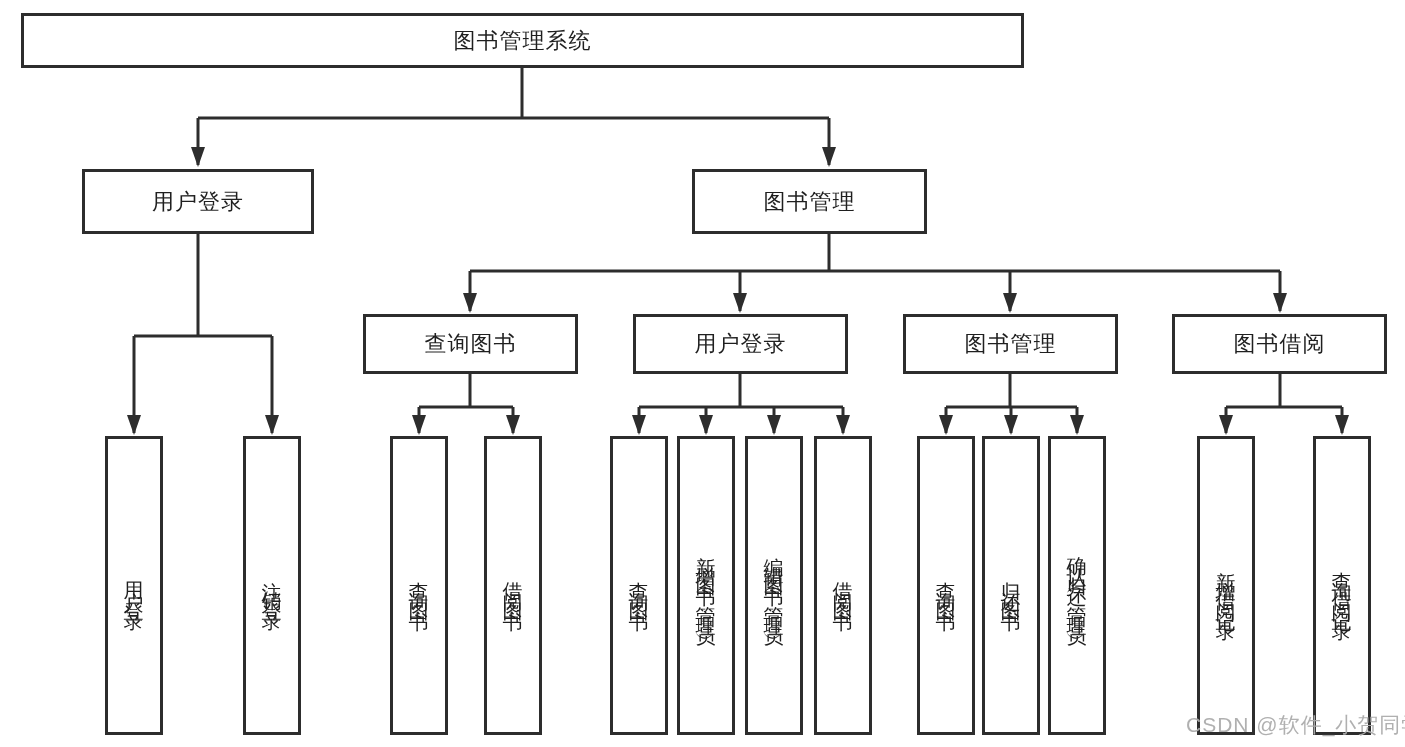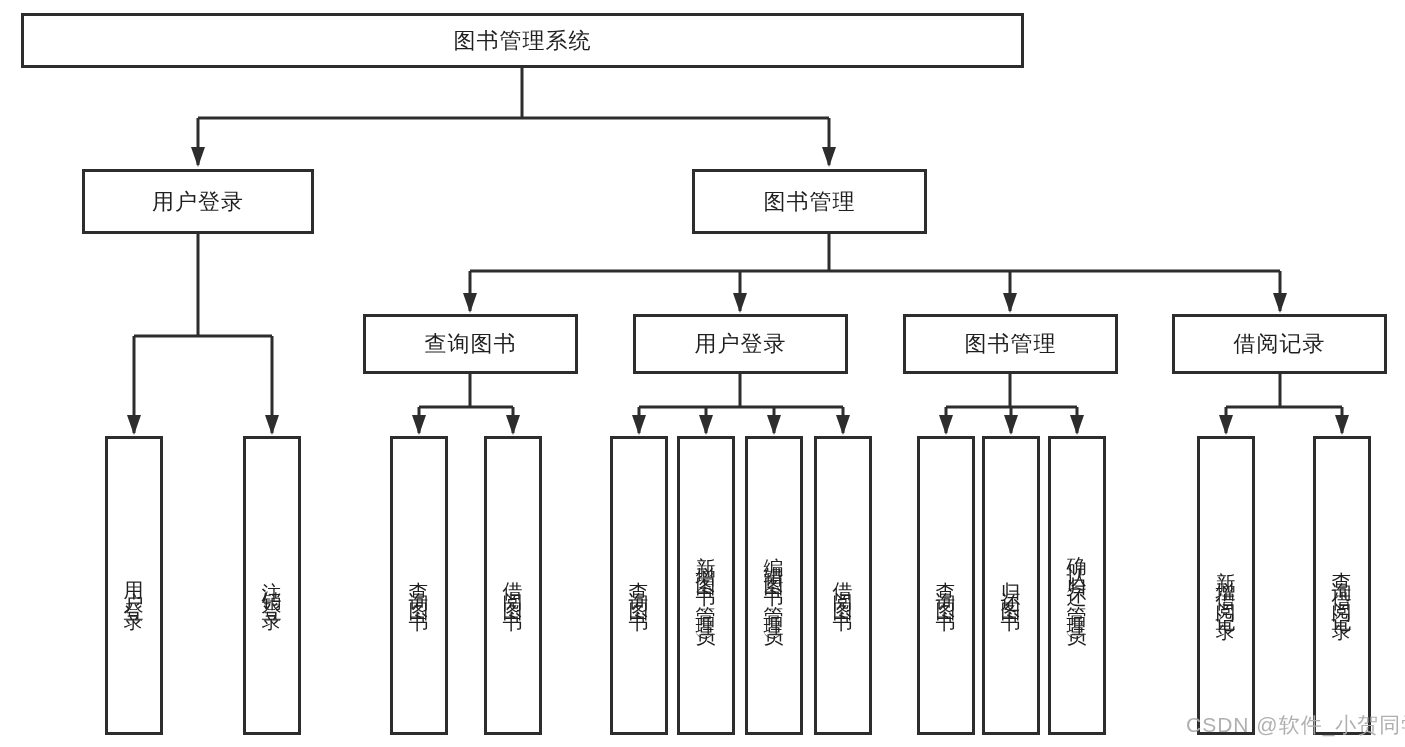--- a/index.html
+++ b/index.html
@@ -111,21 +111,21 @@
   <div class="node h" style="left:363px;top:314px;width:215px;height:60px">
     <span>查询图书</span>
   </div>
   <div class="node h" style="left:633px;top:314px;width:215px;height:60px">
     <span>用户登录</span>
   </div>
   <div class="node h" style="left:903px;top:314px;width:215px;height:60px">
     <span>图书管理</span>
   </div>
   <div class="node h" style="left:1172px;top:314px;width:215px;height:60px">
-    <span>借阅记录</span>
+    <span>图书借阅</span>
   </div>
 
   <div class="node v" style="left:105px;top:436px;width:58px;height:299px">
     <span>用户登录</span>
   </div>
   <div class="node v" style="left:243px;top:436px;width:58px;height:299px">
     <span>注销登录</span>
   </div>
 
   <div class="node v" style="left:390px;top:436px;width:58px;height:299px">

